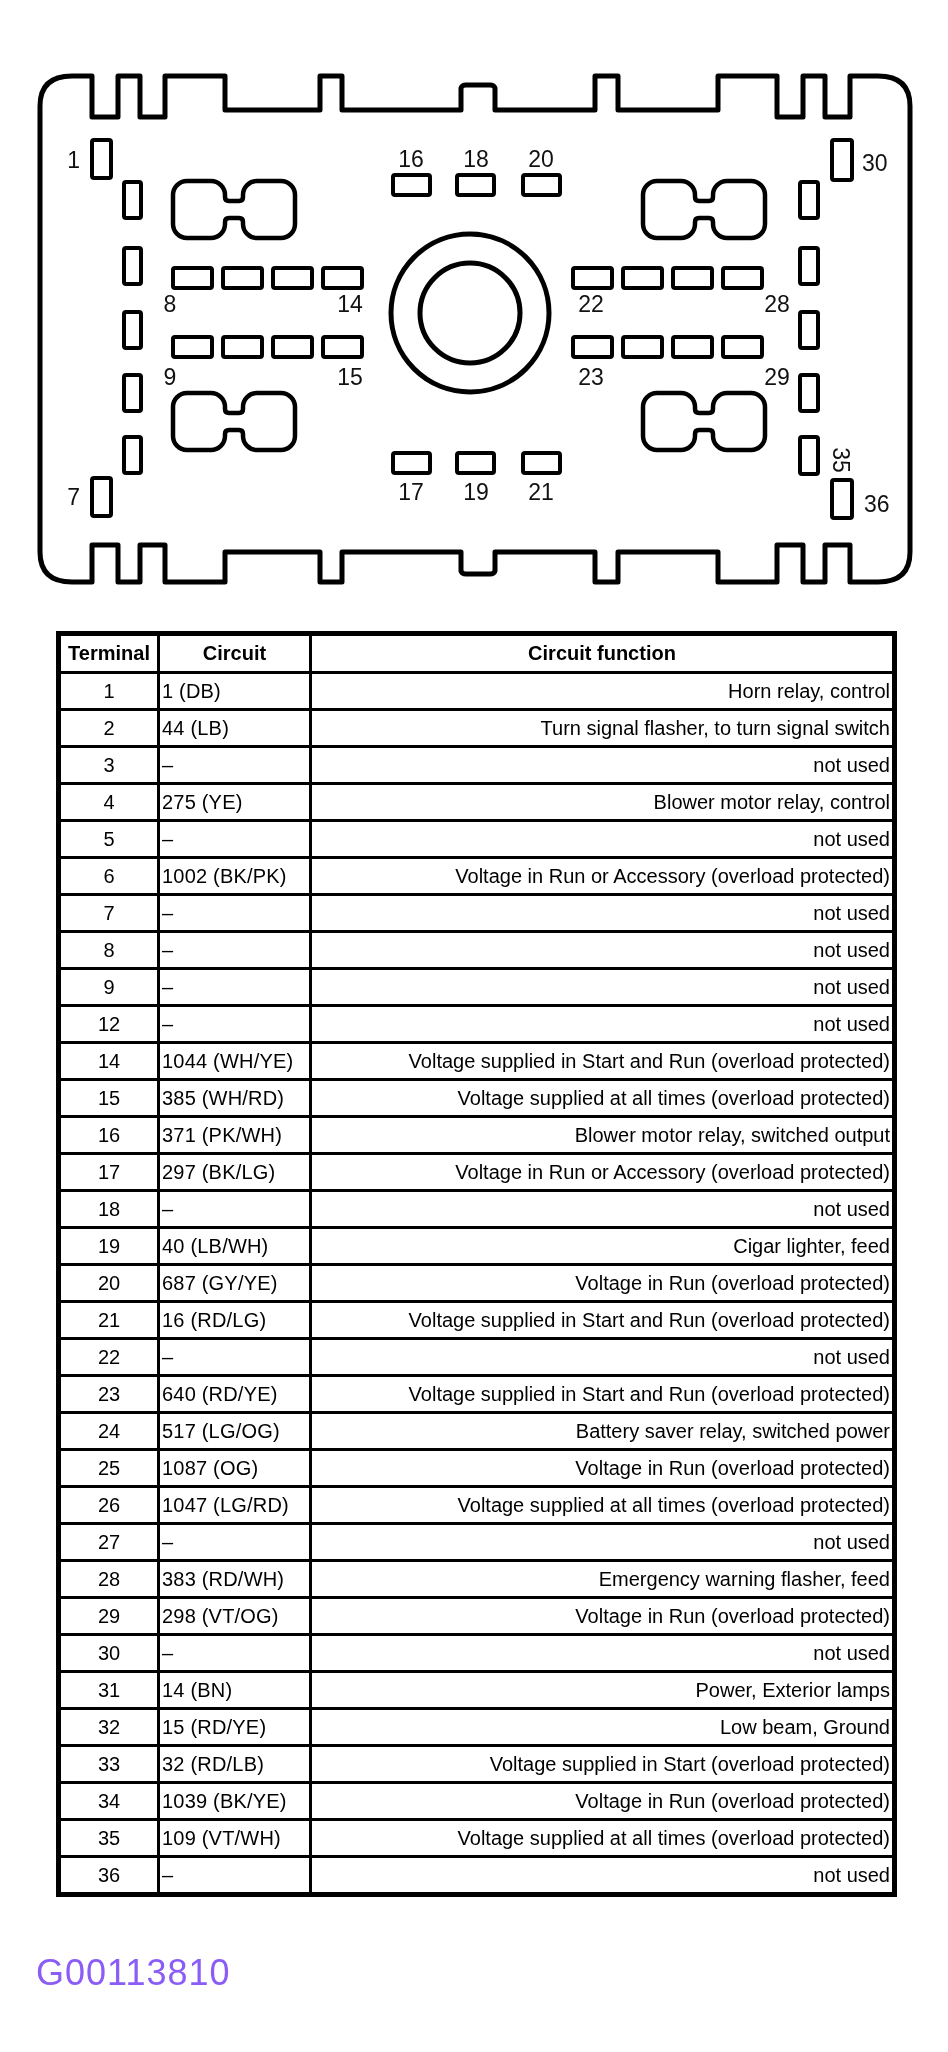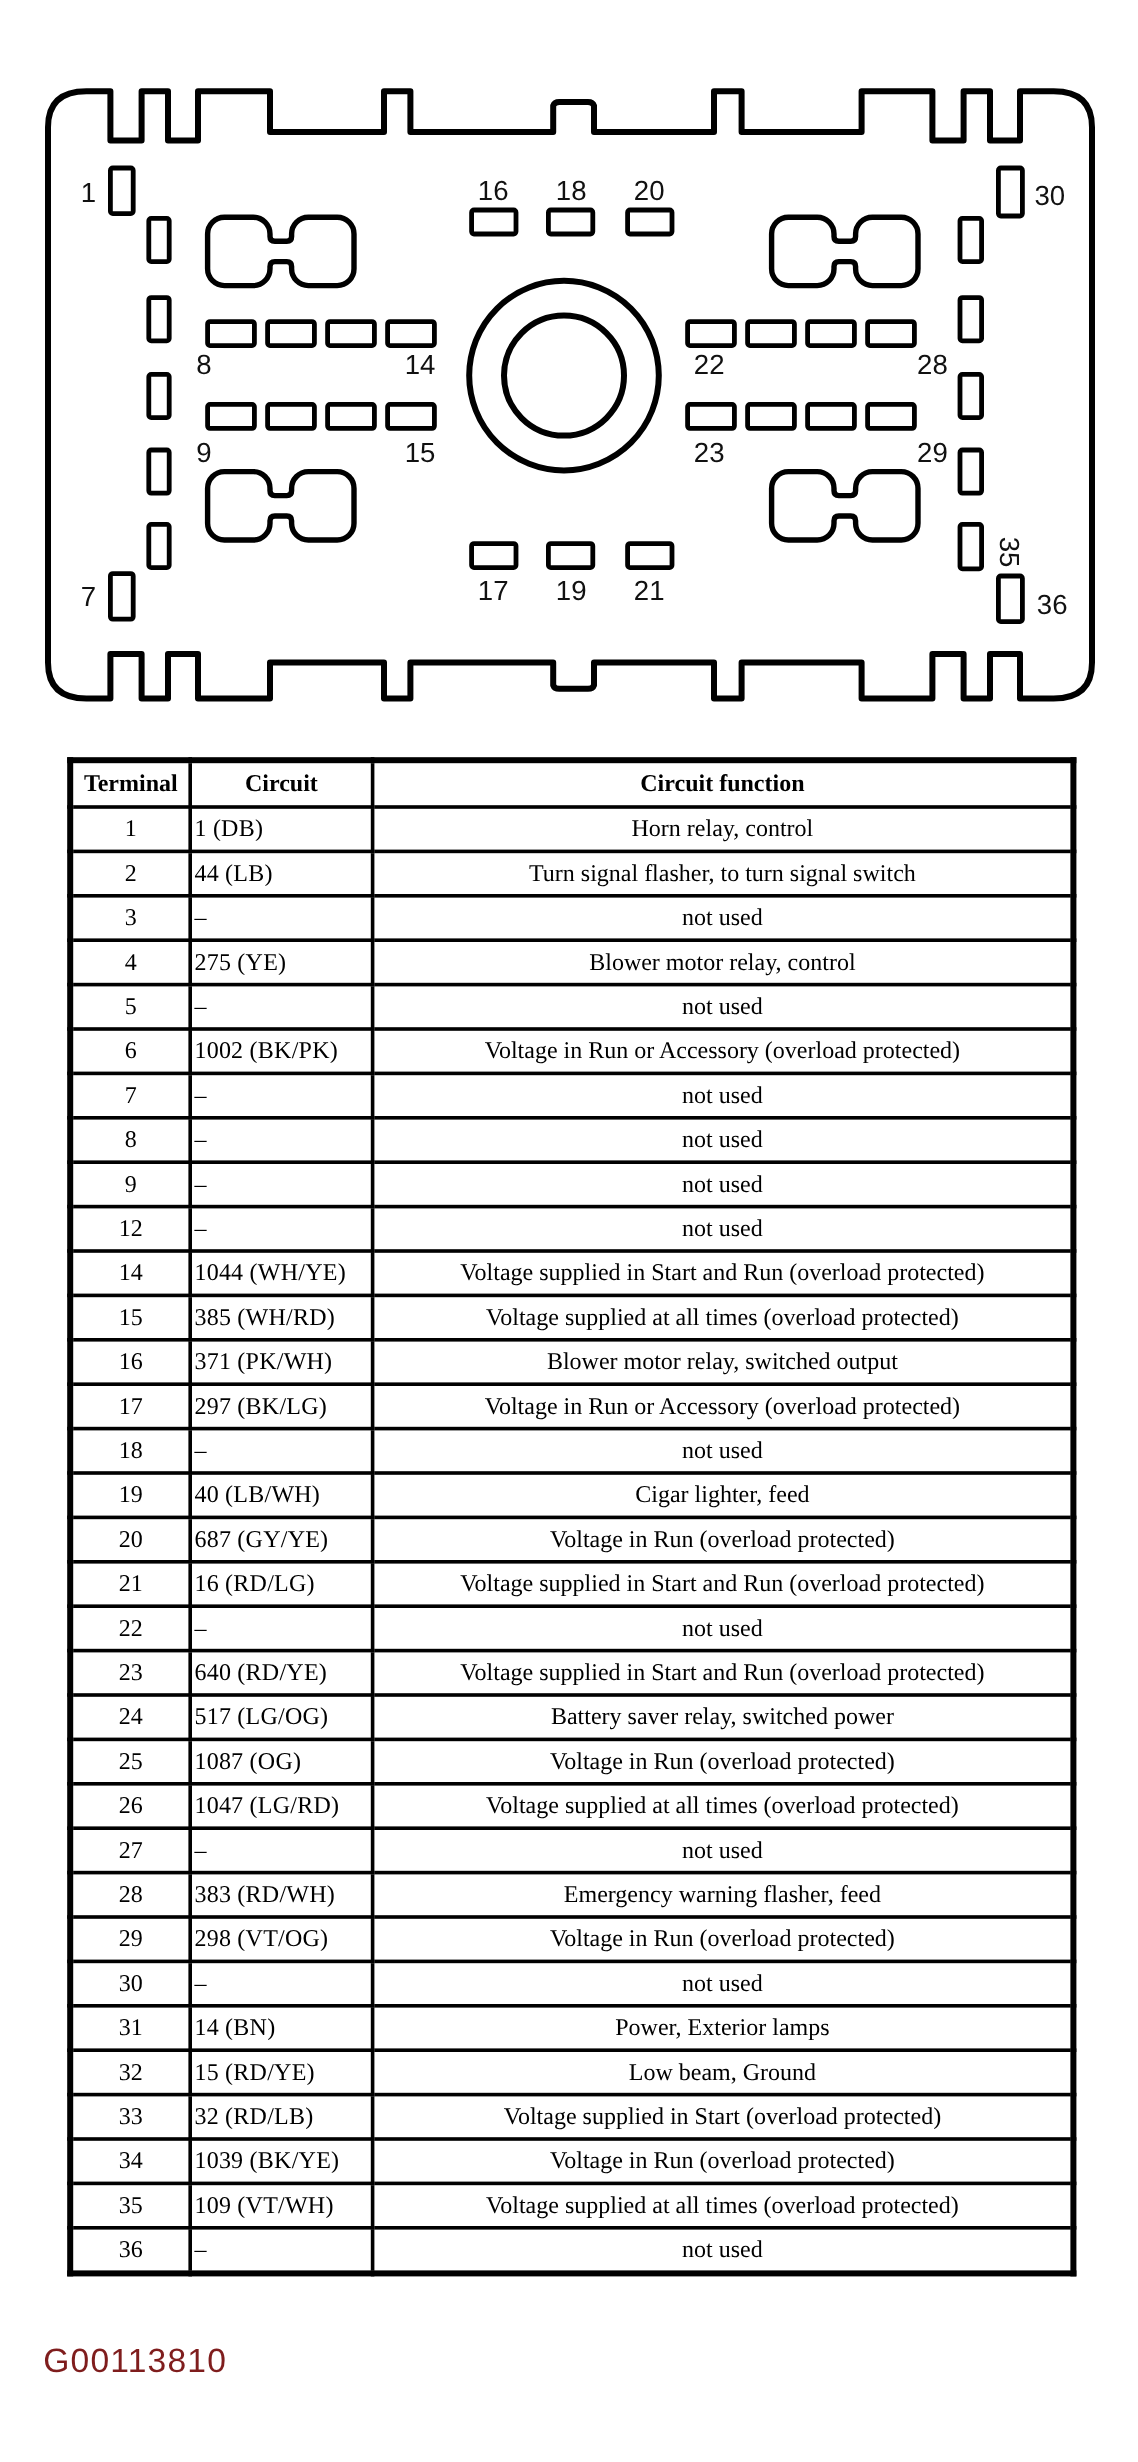--- a/index.html
+++ b/index.html
@@ -2,39 +2,39 @@
 <html><head>
 <meta charset="utf-8">
 <style>
   html,body{margin:0;padding:0;background:#fff;}
   body{
     width:948px;height:2052px;position:relative;
     font-family:"Liberation Sans",sans-serif;color:#000;
   }
   .diagram-wrap{position:absolute;left:0;top:0;width:948px;height:625px;}
   .pin-label{font:23px "Liberation Sans",sans-serif;fill:#111;}
-  .table-wrap{position:absolute;left:56px;top:631px;width:705px;font-family:Liberation Serif, serif;}
+  .table-wrap{position:absolute;left:56px;top:631px;width:705px;}
   table.term-table{
     border-collapse:collapse;table-layout:fixed;width:836px;
     border:5px solid #000;
   }
   table.term-table th, table.term-table td{
     border:3px solid #000;
     font-size:20px;
     height:32px;
     padding:1px 2px;
     overflow:hidden;white-space:nowrap;
   }
   table.term-table th{font-weight:bold;text-align:center;height:33px;}
   td.col-terminal{text-align:center;}
   td.col-circuit{text-align:left;letter-spacing:0.2px;}
-  td.col-function{text-align:center;padding-left:12px;}
+  td.col-function{text-align:right;padding-left:12px;}
   .figure-code{
     position:absolute;left:36px;top:1952px;
-    font-size:28px;letter-spacing:1px;color:#7f1d1d;
+    font-size:36px;letter-spacing:1px;color:#8b5cf6;
   }
 </style>
 </head>
 <body>
 
 <div class="diagram-wrap">
   <svg width="948" height="625" viewBox="0 0 948 625">
 
     <path d="M 40 106
          Q 40 76 72 76

